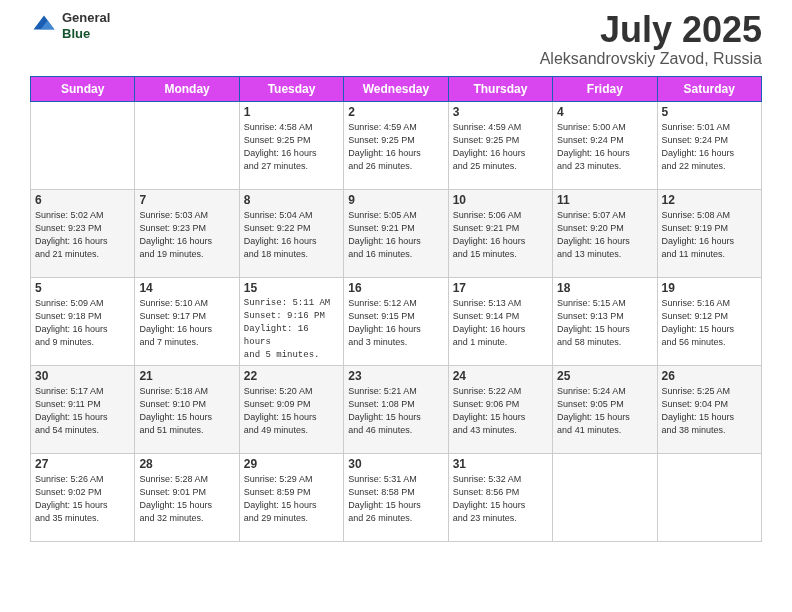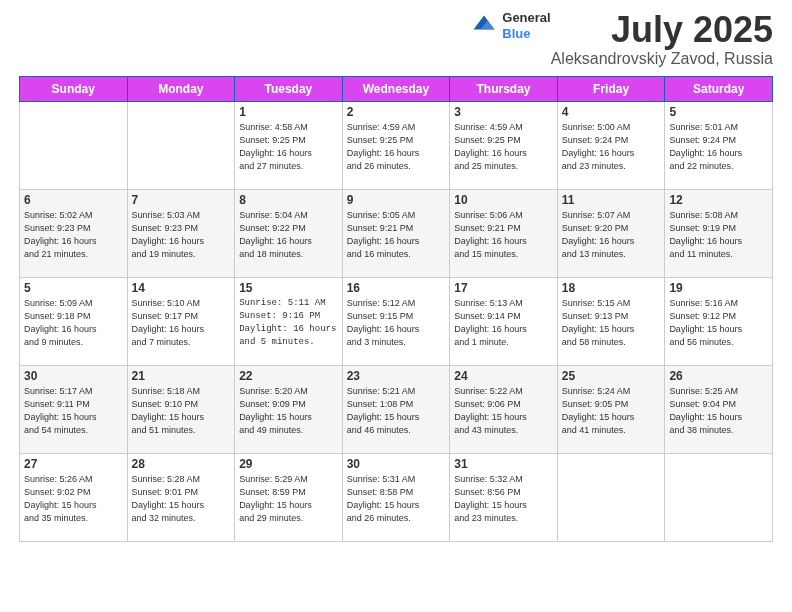--- a/index.html
+++ b/index.html
@@ -6,45 +6,44 @@
     body {
       width: 792px;
       height: 612px;
       font-family: Arial, sans-serif;
       background: #fff;
       overflow: hidden;
     }
     .page {
       width: 792px;
       height: 432px;
-      padding: 10px 19px;
+      padding: 10px 30px;
       display: flex;
       flex-direction: column;
-      align-items: flex-end;
     }
     .header {
       display: flex;
       justify-content: space-between;
       align-items: flex-start;
       margin-bottom: 8px;
     }
     .logo {
       display: flex;
       align-items: center;
       gap: 4px;
     }
     .logo-text {
       display: flex;
       flex-direction: column;
       font-size: 13px;
       font-weight: bold;
       line-height: 1.2;
     }
     .logo-general { color: #333; }
-    .logo-blue { color: #3b82f6; }
+    .logo-blue { color: #14532d; }
     .logo-icon {
       width: 28px;
       height: 28px;
     }
     .title-block {
       text-align: right;
     }
     .title-month {
       font-size: 36px;
       font-weight: bold;

